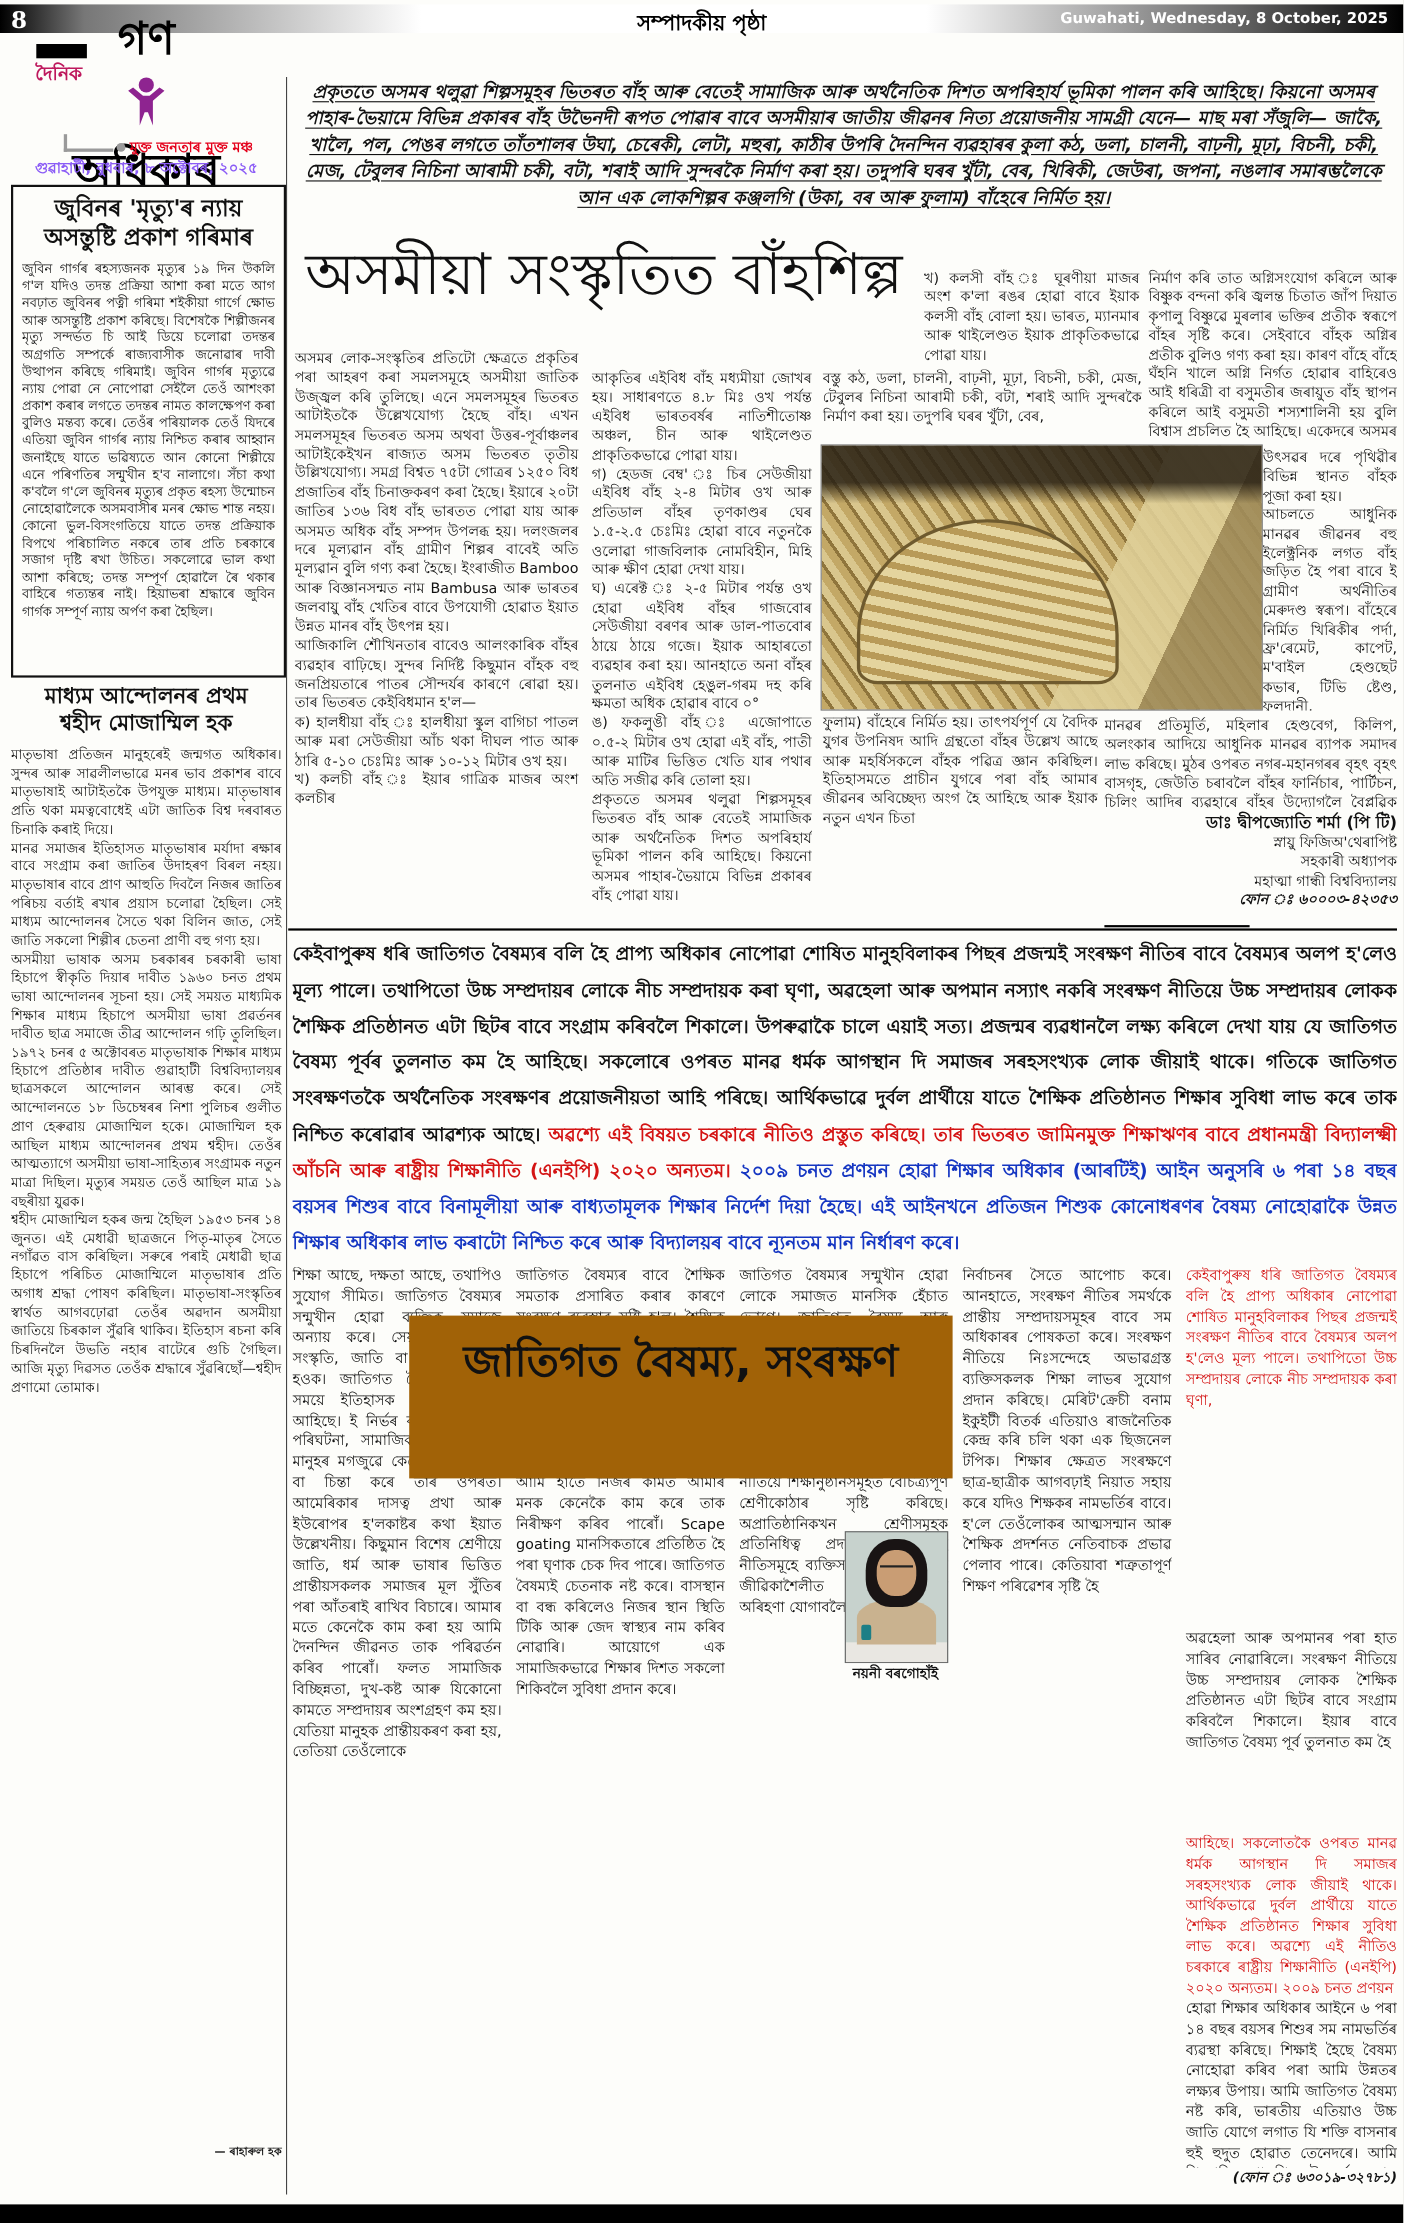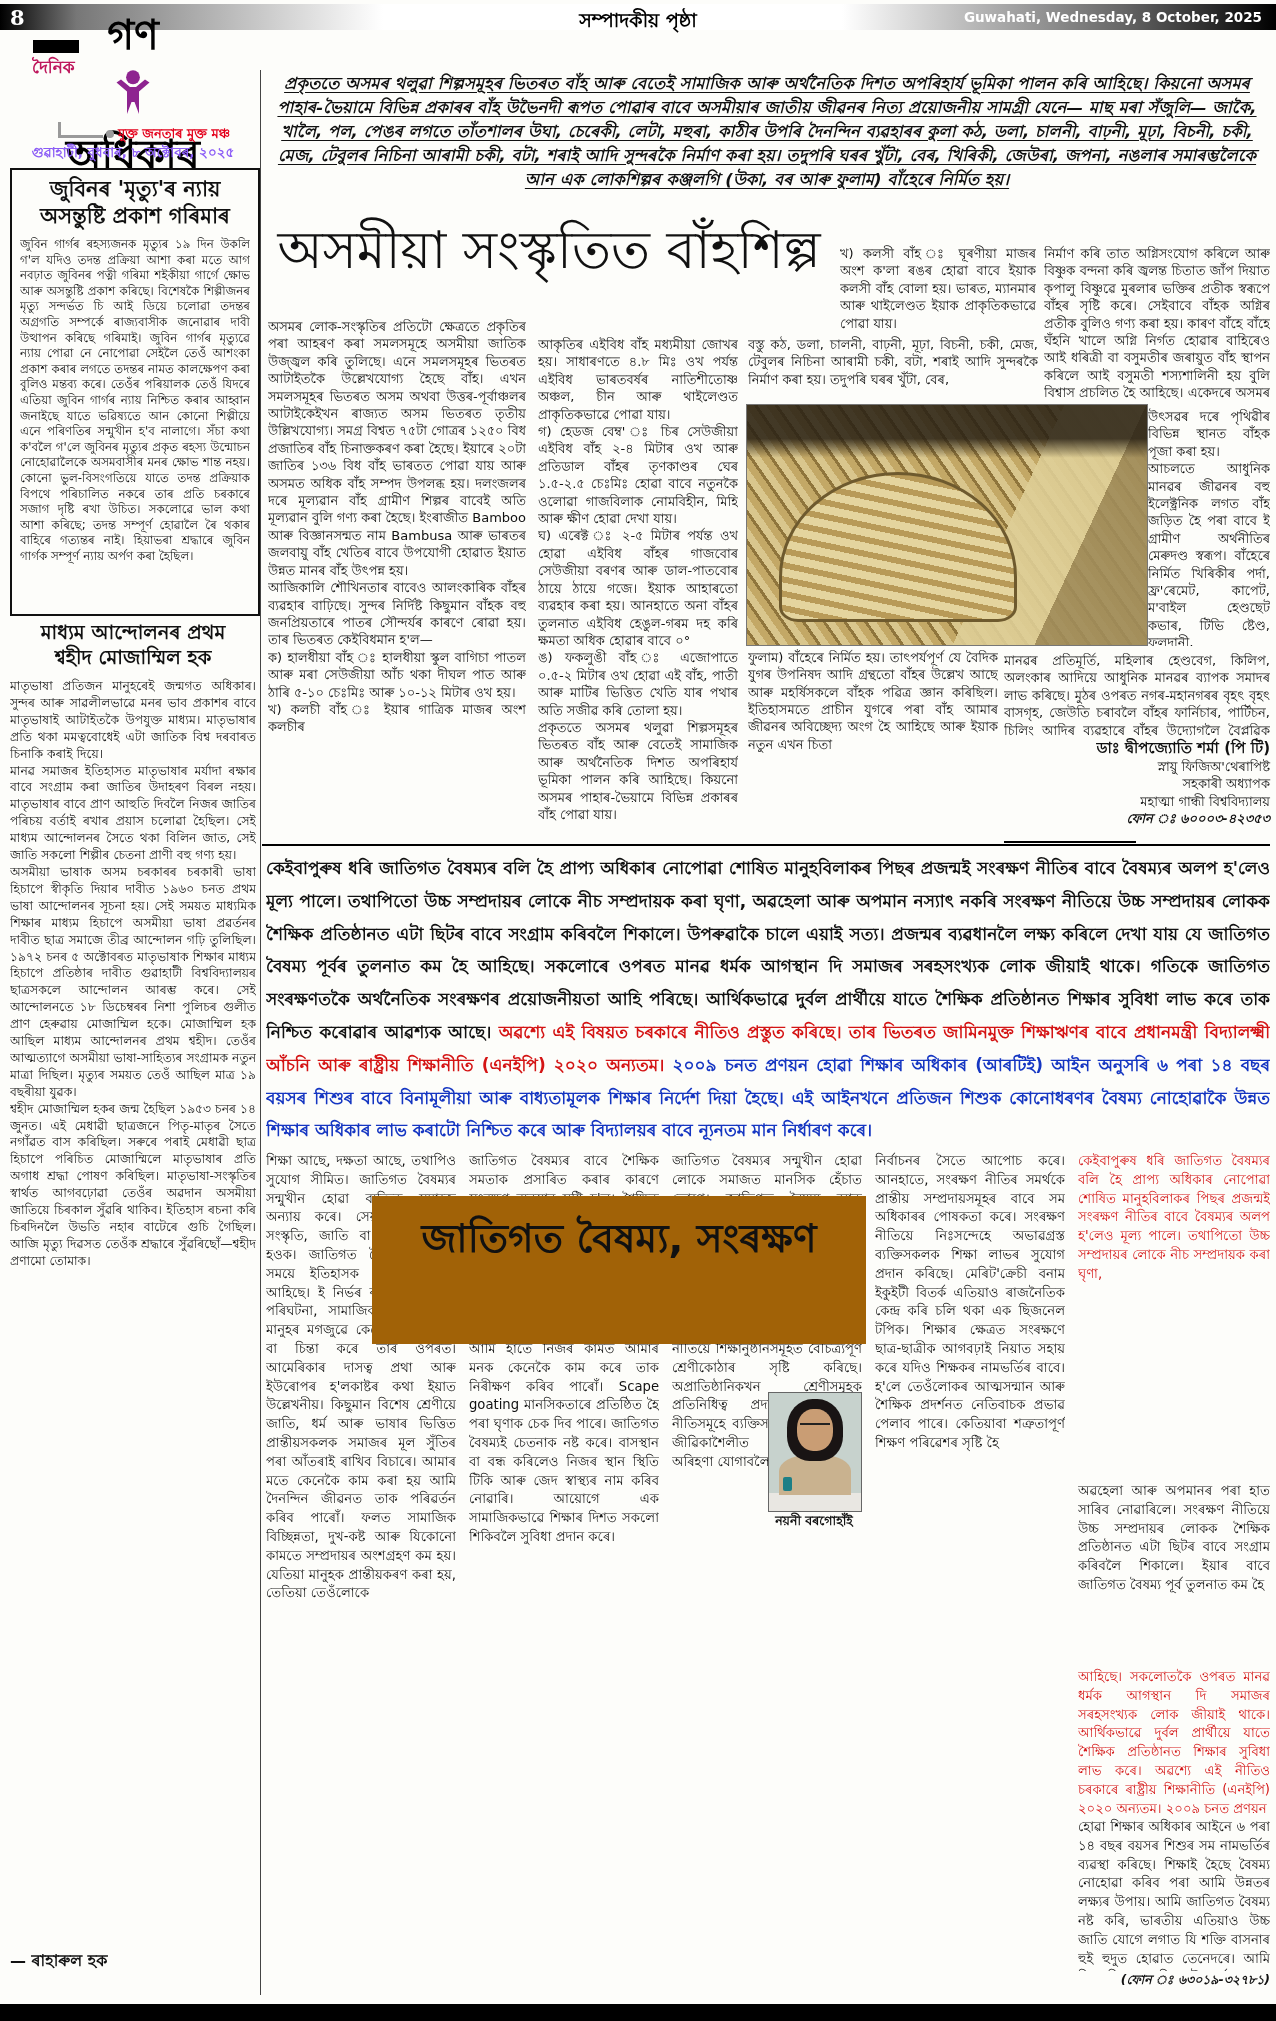--- a/index.html
+++ b/index.html
@@ -24,21 +24,21 @@
   .tagline{left:90px;top:124px;width:168px;font-size:13px;font-weight:bold;color:#e4001b;text-align:center;}
   .dateline{left:8px;top:142px;width:250px;font-size:13.5px;font-weight:bold;text-align:center;color:#8b5cf6;}
   
   .edbox{left:10px;top:168px;width:230px;height:432px;border:2px solid #111;padding:6px 8px;}
   .edtitle{font-size:21px;line-height:27px;font-weight:bold;text-align:center;}
   .edbody{margin-top:7px;font-size:11.8px;line-height:15.6px;}
   .vrule{left:260px;top:70px;width:1px;height:1925px;background:#444;}
   
   .mhead{left:10px;top:620px;width:246px;text-align:center;font-size:19.5px;line-height:25px;font-weight:bold;}
   .mbody{left:10px;top:678px;width:246px;height:1266px;font-size:12.3px;line-height:16.9px;}
-  .mauthor{left:10px;top:1948px;width:246px;text-align:left;font-size:16px;font-weight:bold;}
+  .mauthor{left:10px;top:1948px;width:246px;text-align:right;font-size:10px;font-weight:bold;}
   
   .quote{left:266px;top:72px;width:1002px;height:122px;text-align:center;font-size:16.5px;line-height:24px;
          font-weight:bold;font-style:italic;text-decoration:underline;text-underline-offset:3px;overflow:hidden;}
   .headline1{left:266px;top:198px;width:566px;height:108px;font-size:52px;font-weight:normal;text-align:center;line-height:104px;white-space:nowrap;}
   .b13{font-size:13px;line-height:17.4px;}
   .colA{left:268px;top:318px;width:258px;height:520px;}
   .colB{left:538px;top:336px;width:200px;height:500px;}
   .colCu{left:840px;top:245px;width:196px;height:86px;}
   .colCt{left:748px;top:336px;width:290px;height:64px;}
   .colCb{left:748px;top:614px;width:250px;height:186px;}

